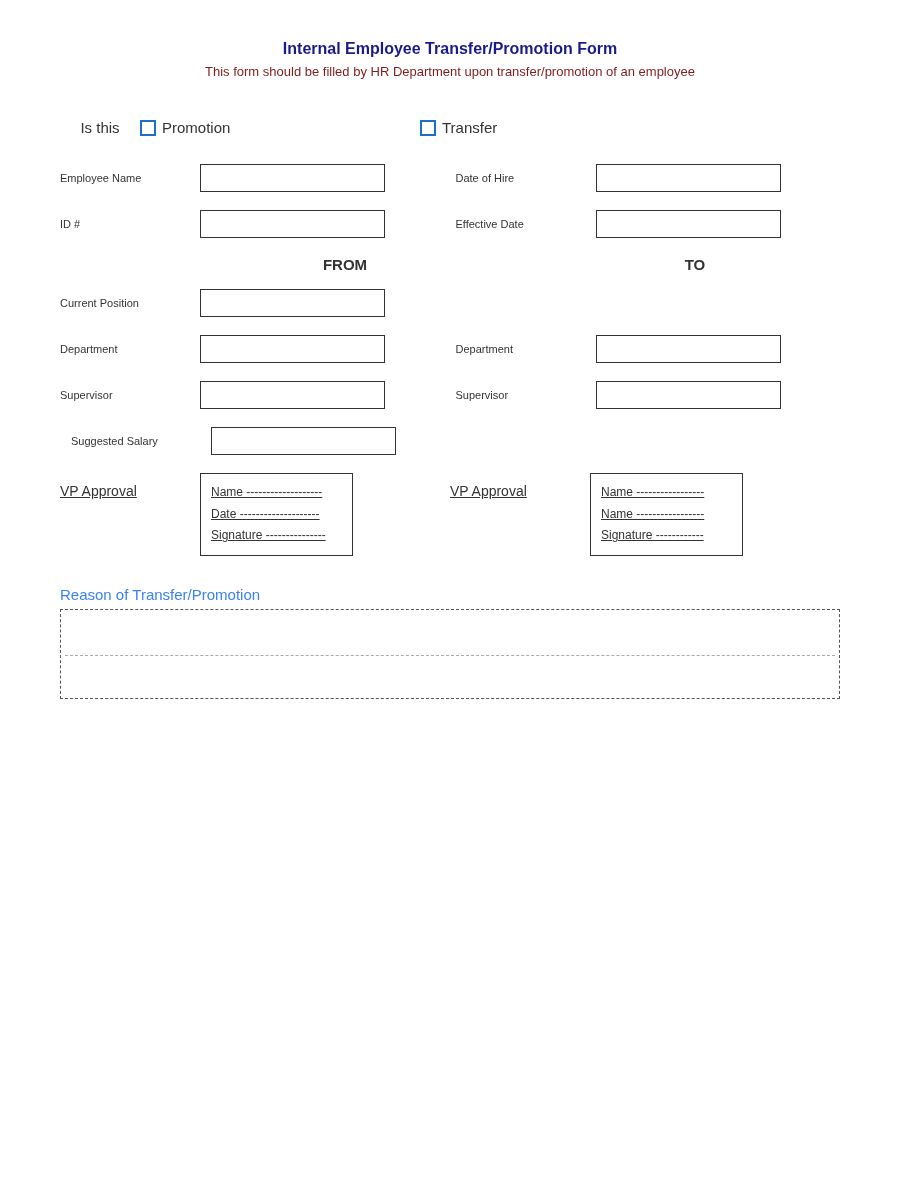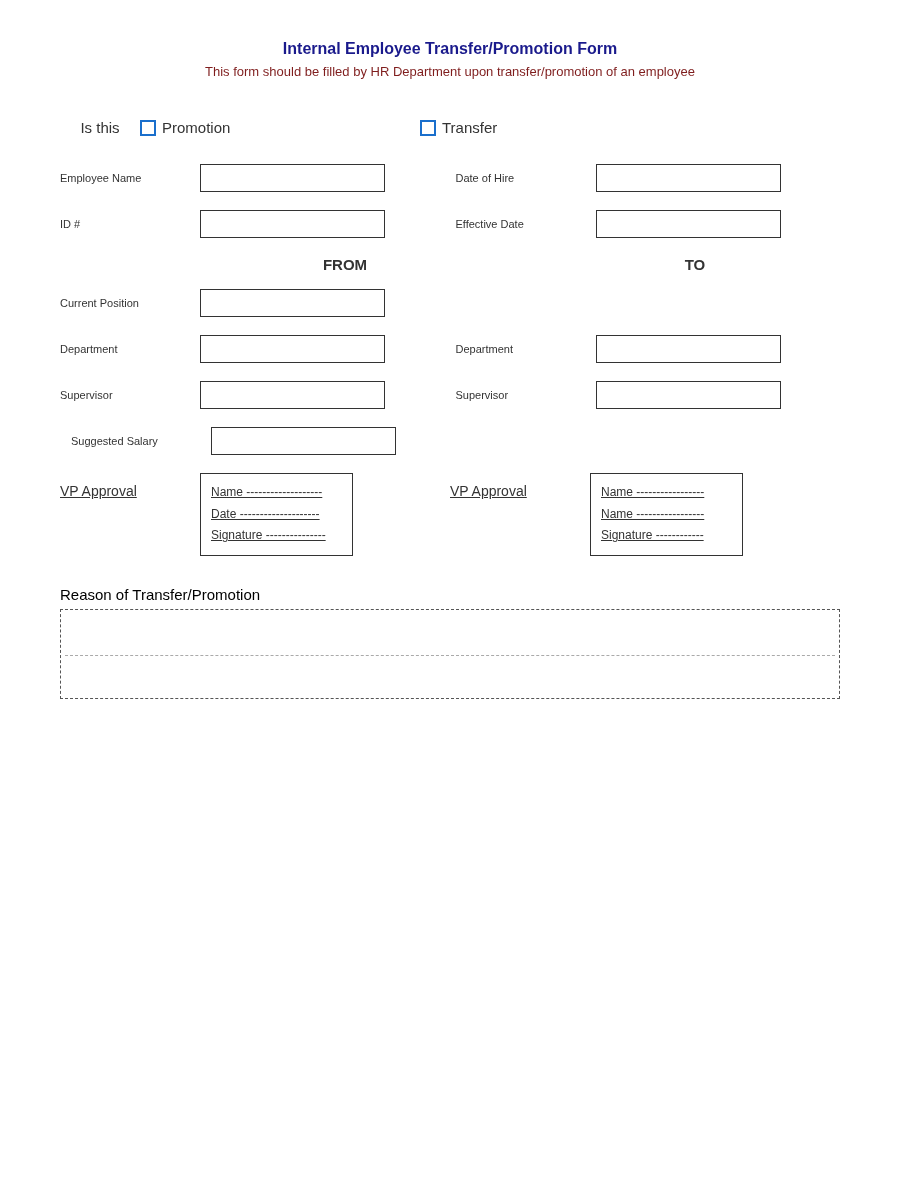--- a/index.html
+++ b/index.html
@@ -121,21 +121,21 @@
       font-size: 14px;
       color: #333;
       min-width: 140px;
       padding-top: 10px;
     }
     .reason-section {
       margin-top: 30px;
     }
     .reason-label {
       font-size: 15px;
-      color: #000000;
+      color: #3b82f6;
       margin-bottom: 6px;
     }
     .reason-inner {
       border: 1px solid #999;
       border-style: dashed;
       border-color: #555;
       width: 100%;
       height: 90px;
       position: relative;
     }

